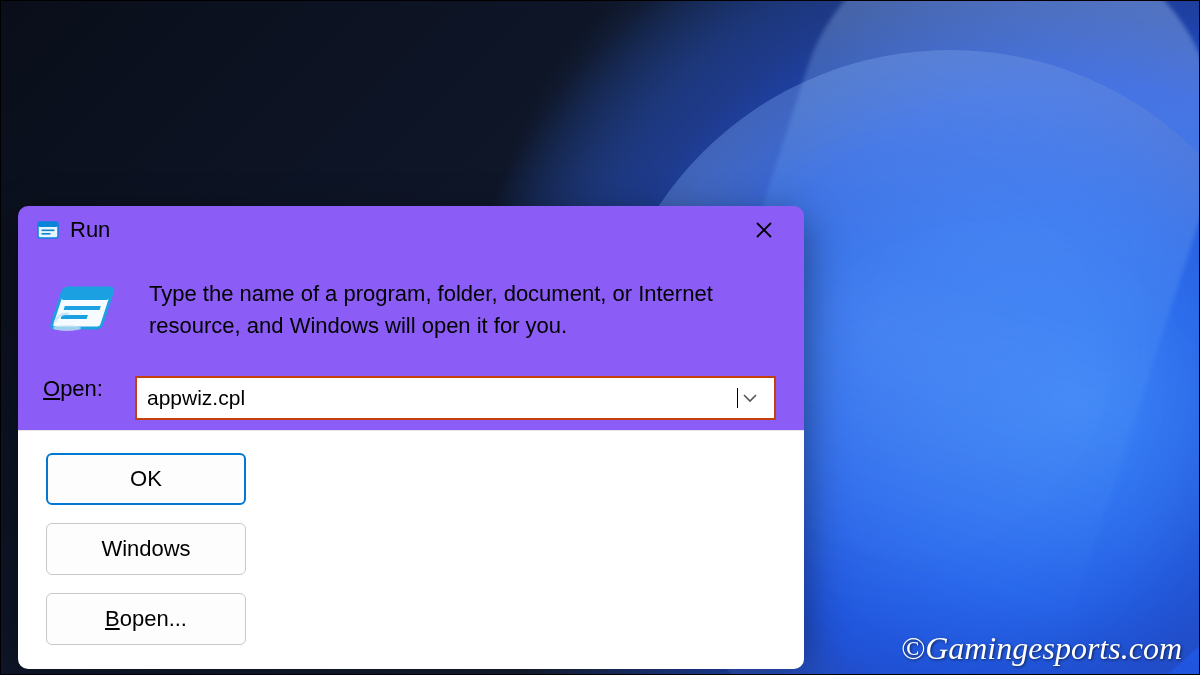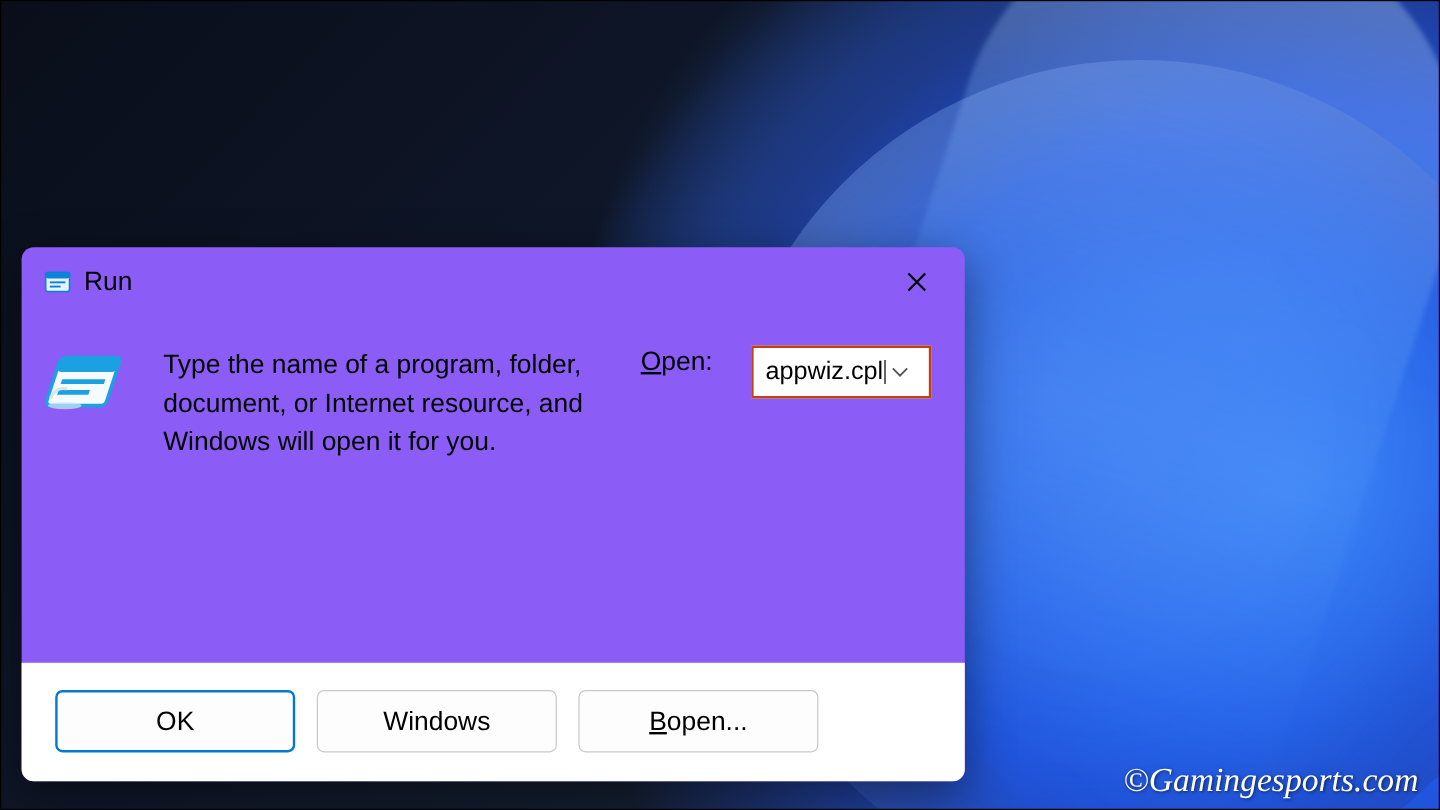--- a/index.html
+++ b/index.html
@@ -49,21 +49,21 @@
       border: 1px solid #000;
       pointer-events: none;
     }
     .watermark {
       position: absolute;
       bottom: 8px;
       right: 18px;
       color: #fff;
       font-family: "Segoe Script", cursive;
       font-style: italic;
-      font-size: 28px;
+      font-size: 32px;
       text-shadow: 1px 1px 3px rgba(0,0,0,0.6);
     }
     .dialog {
       position: absolute;
       left: 18px;
       top: 158px;
       width: 786px;
       height: 445px;
       background: #8b5cf6;
       border-radius: 10px;
@@ -96,24 +96,24 @@
       height: 48px;
       display: flex;
       align-items: center;
       justify-content: center;
       border-radius: 6px;
       font-size: 26px;
       color: #000;
       cursor: pointer;
     }
     .body {
-      padding: 24px 28px 10px 12px;
-      flex: 1;
-      display: flex;
-      flex-direction: row;
+      padding: 24px 28px 10px 25px;
+      flex: 1;
+      display: flex;
+      flex-direction: column;
     }
     .desc-row {
       display: flex;
       gap: 26px;
       margin-bottom: 34px;
     }
     .run-large-icon {
       width: 80px;
       flex-shrink: 0;
       display: flex;
@@ -167,23 +167,24 @@
       display: flex;
       align-items: center;
       justify-content: center;
       color: #555;
     }
     .footer {
       border-top: 1px solid #e5e5e5;
       background: #fff;
       padding: 22px 28px 24px 28px;
       display: flex;
-      justify-content: flex-start;
+      justify-content: flex-end;
       gap: 18px;
       border-radius: 0 0 10px 10px;
+      flex-direction: column;
     }
     .btn {
       width: 200px;
       height: 52px;
       background: #fdfdfd;
       border: 1.5px solid #c8c8c8;
       border-radius: 6px;
       font-size: 22px;
       color: #000;
       display: flex;

